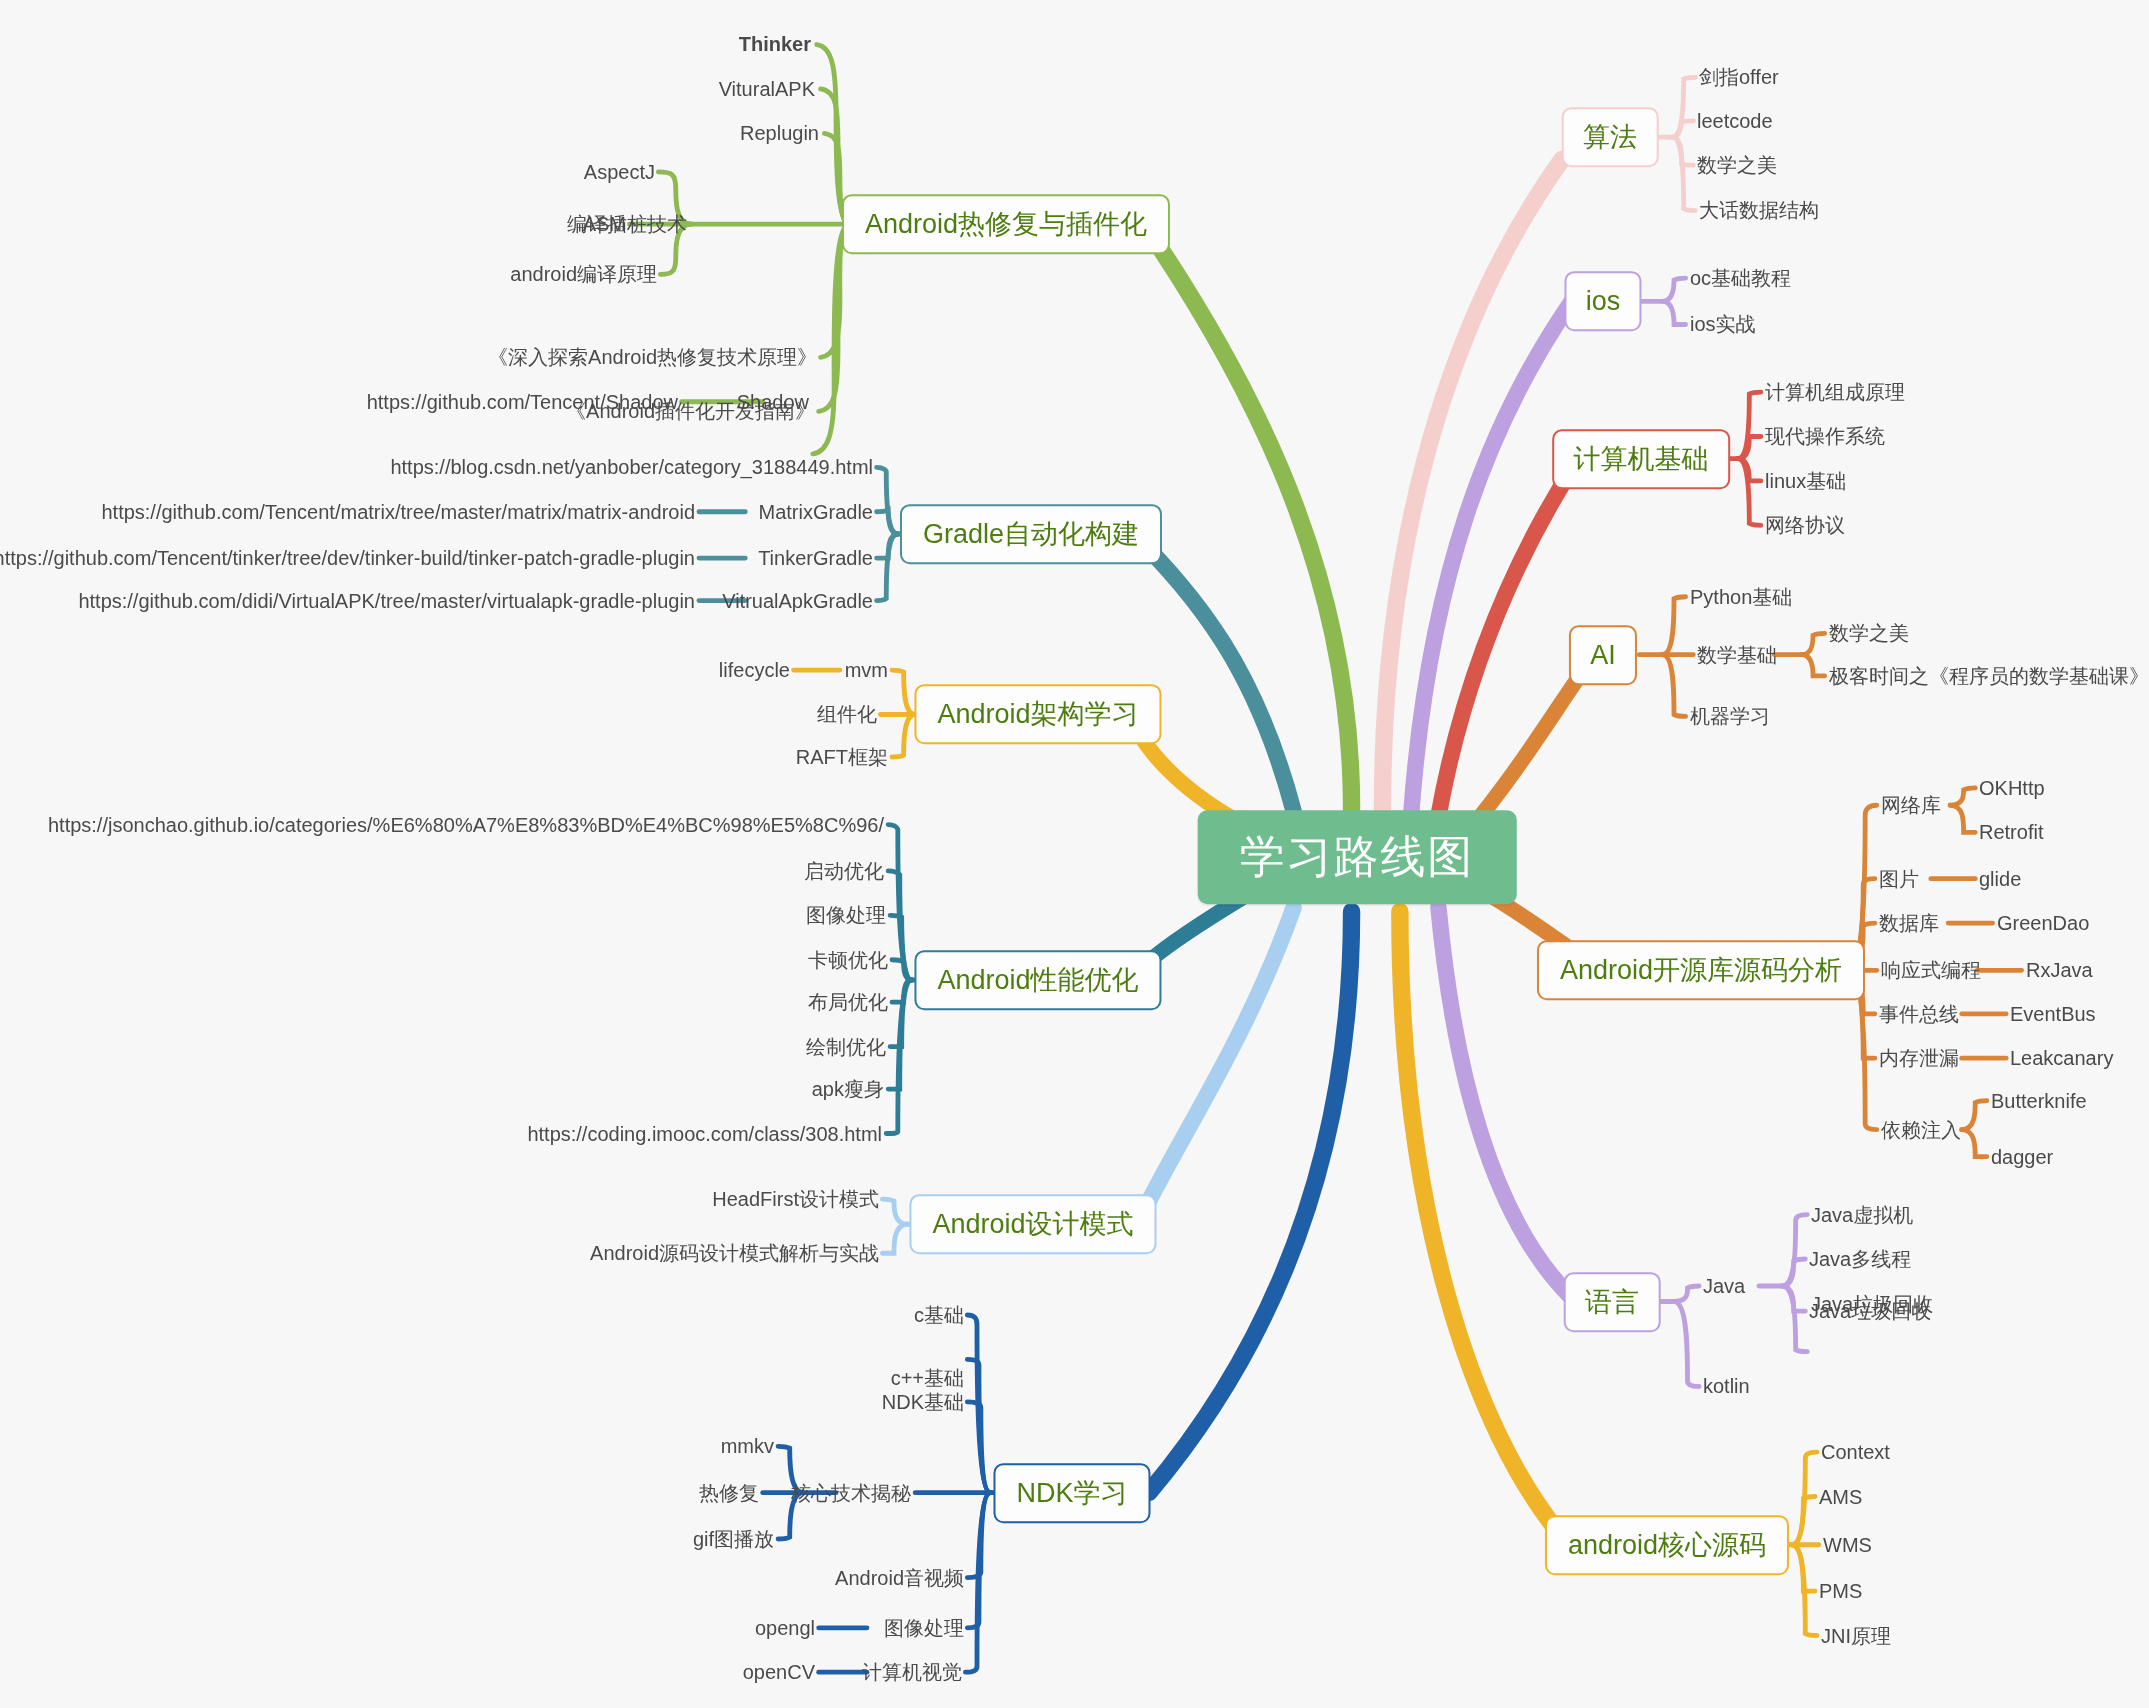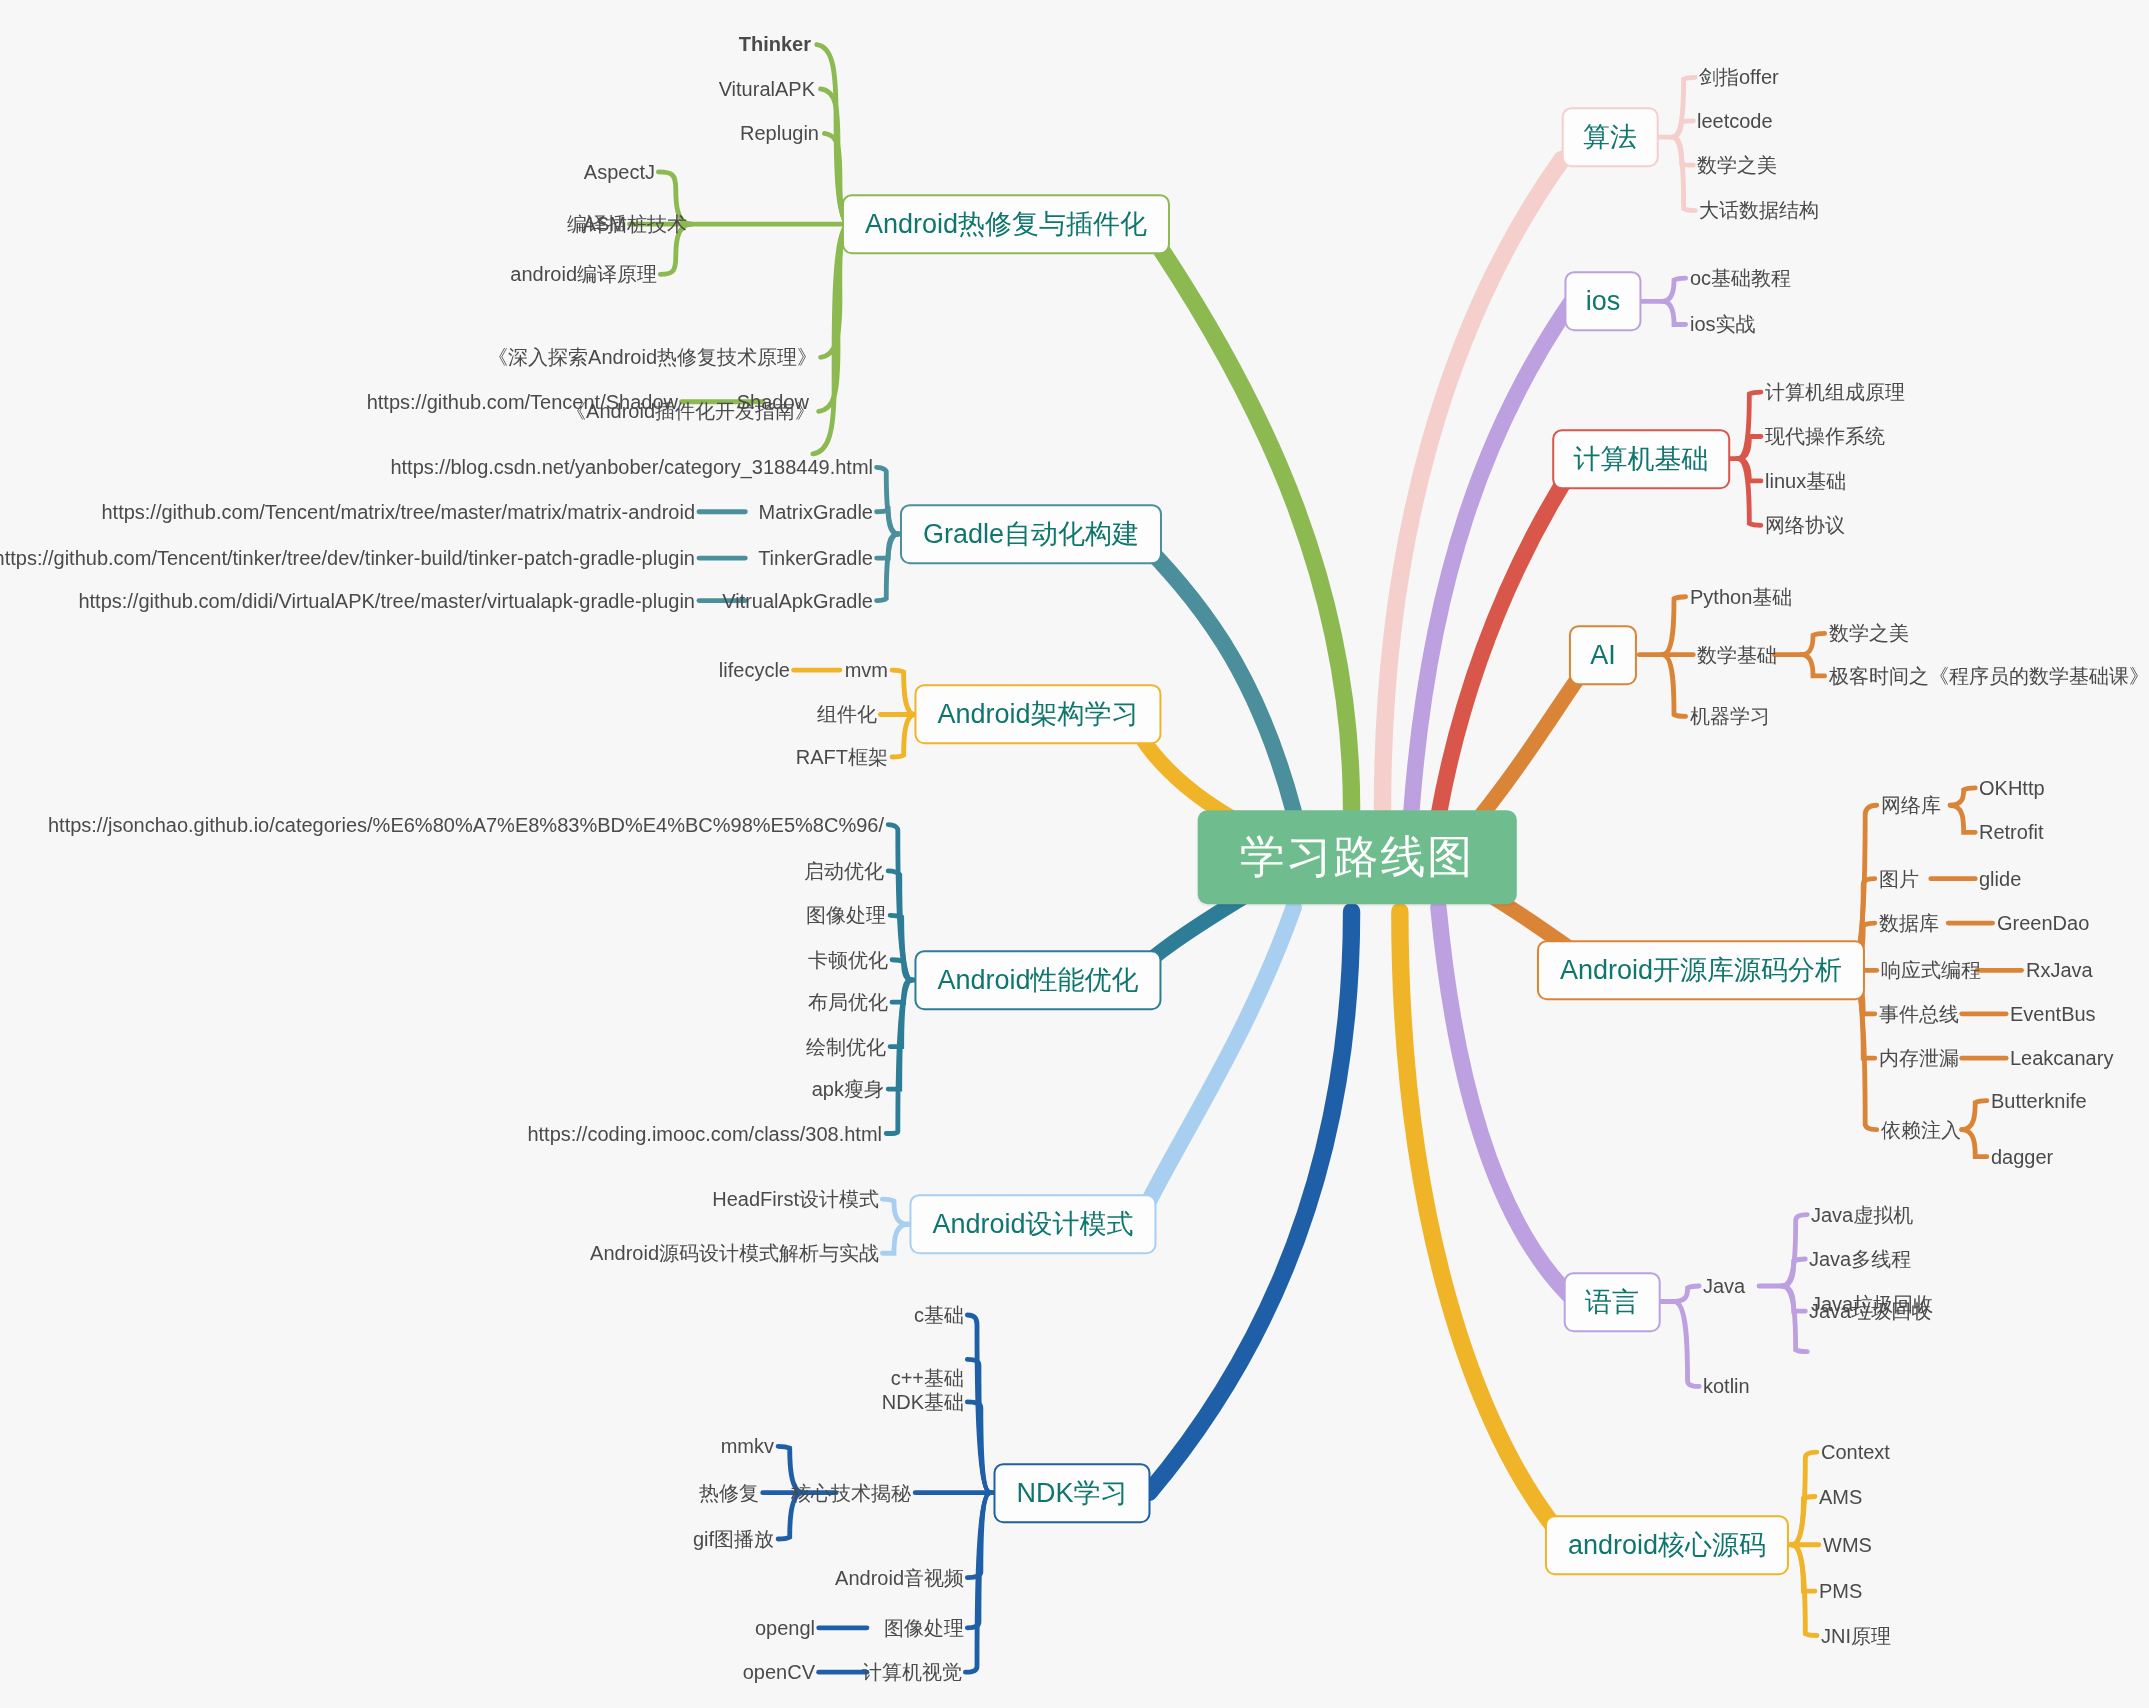--- a/index.html
+++ b/index.html
@@ -35,21 +35,21 @@
   }
   
   .topic{
     background:#fdfdfd;
     border:2.9px solid #999;
     border-radius:9.7px;
     font-size:27px;
     padding:11.6px 21px;
     line-height:1.2;
     text-align:center;
-    color:#0f766e;
+    color:#4d7c0f;
   }
   .topic.small{font-size:27px;padding:11.6px 19.3px;}
   
   .leaf{
     position:absolute;
     font-size:20px;
     color:#4a4a4a;
     white-space:nowrap;
     transform:translate(0,-50%);
     line-height:1.2;

